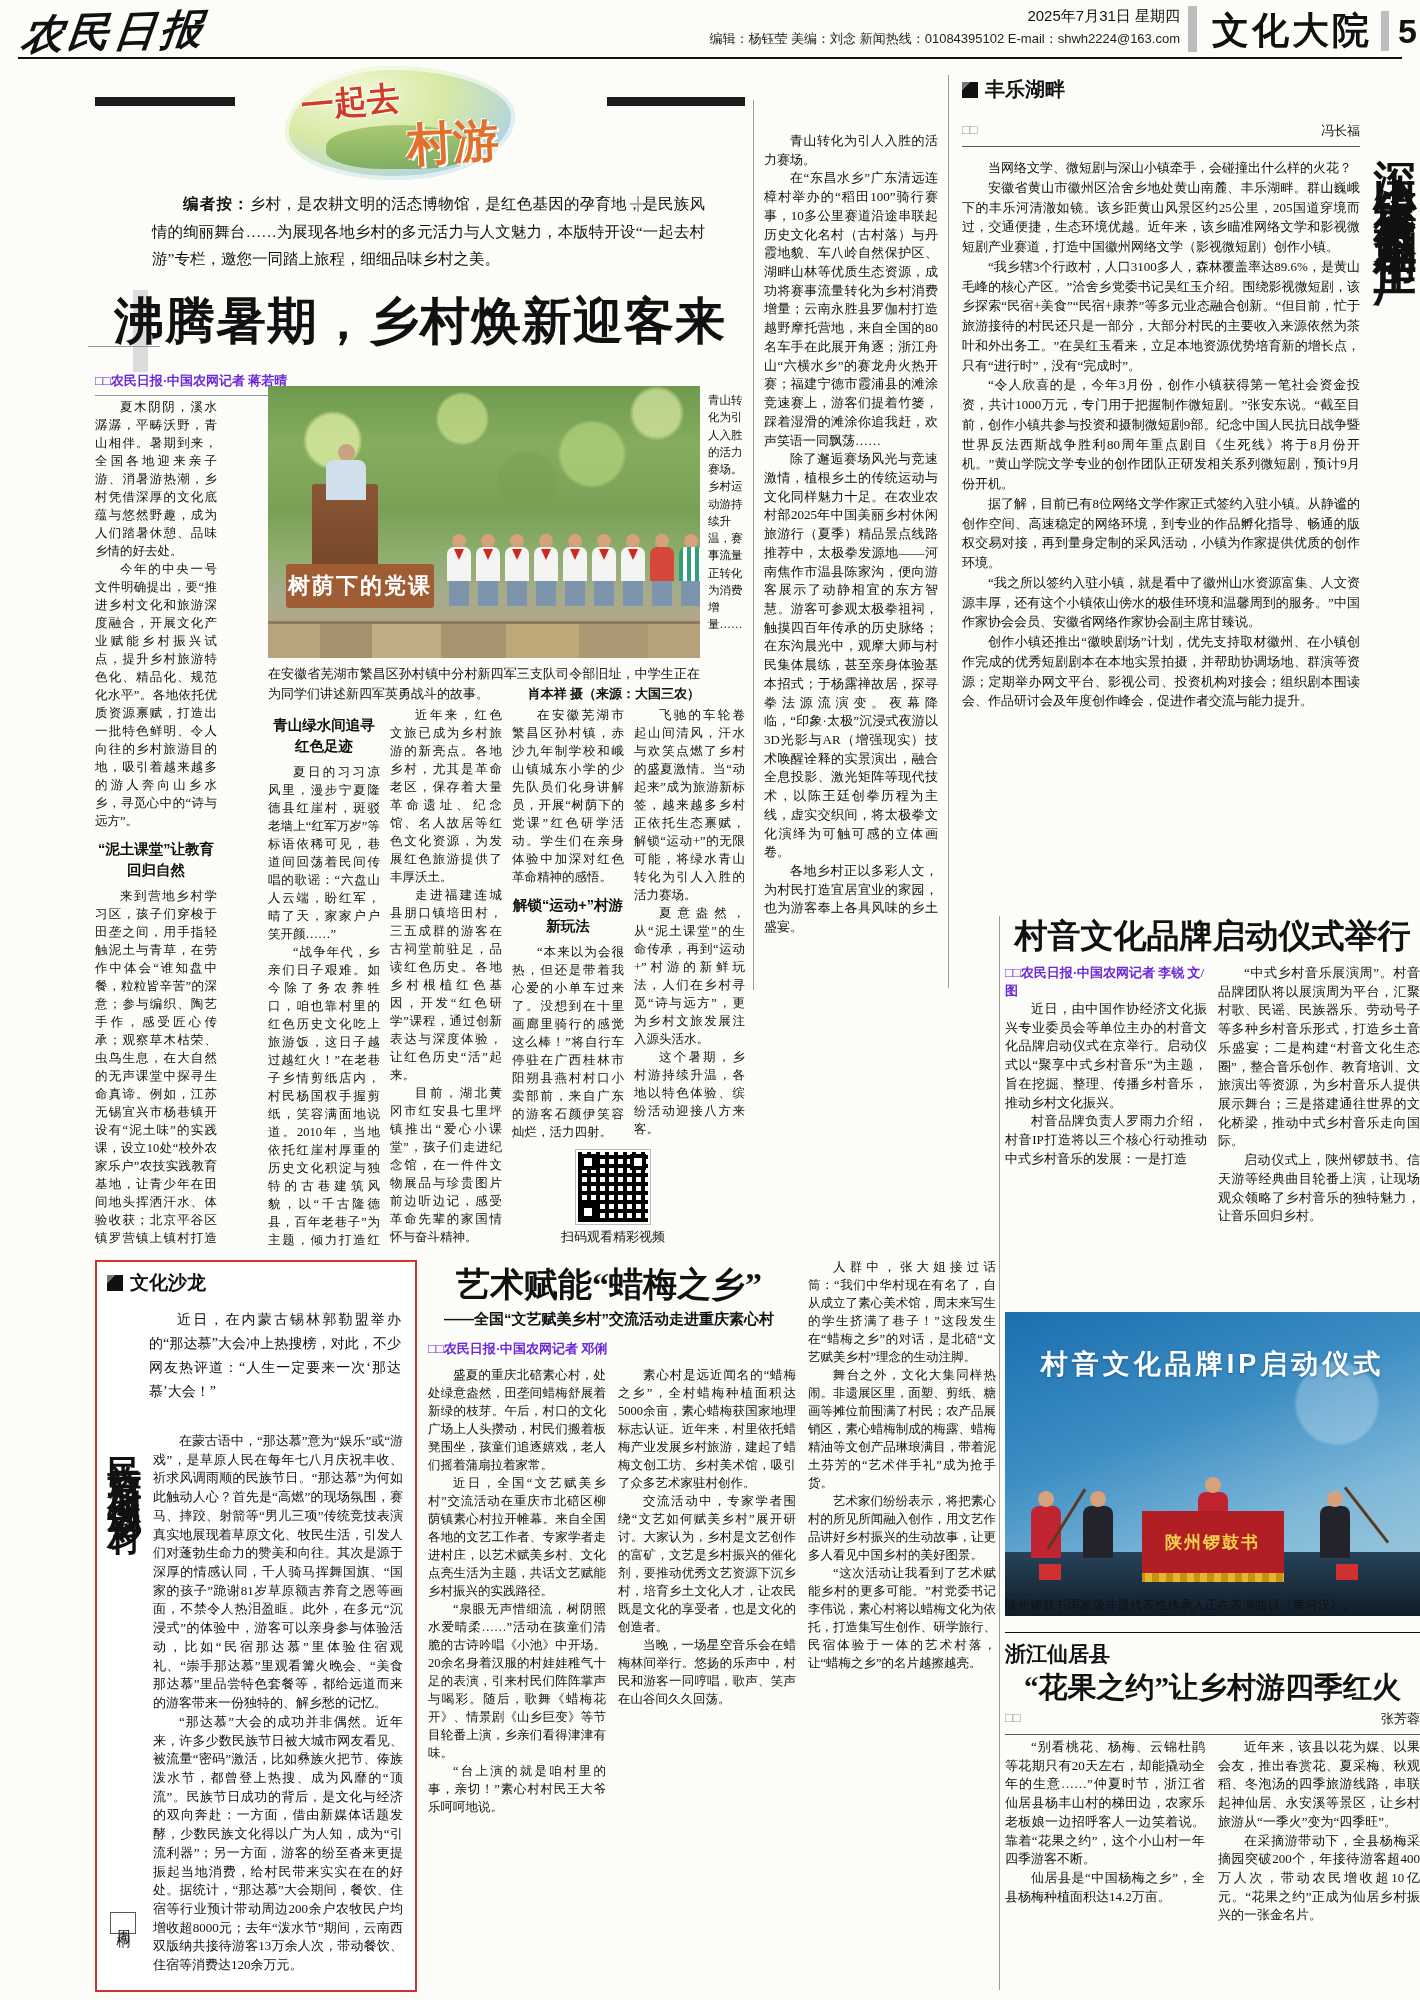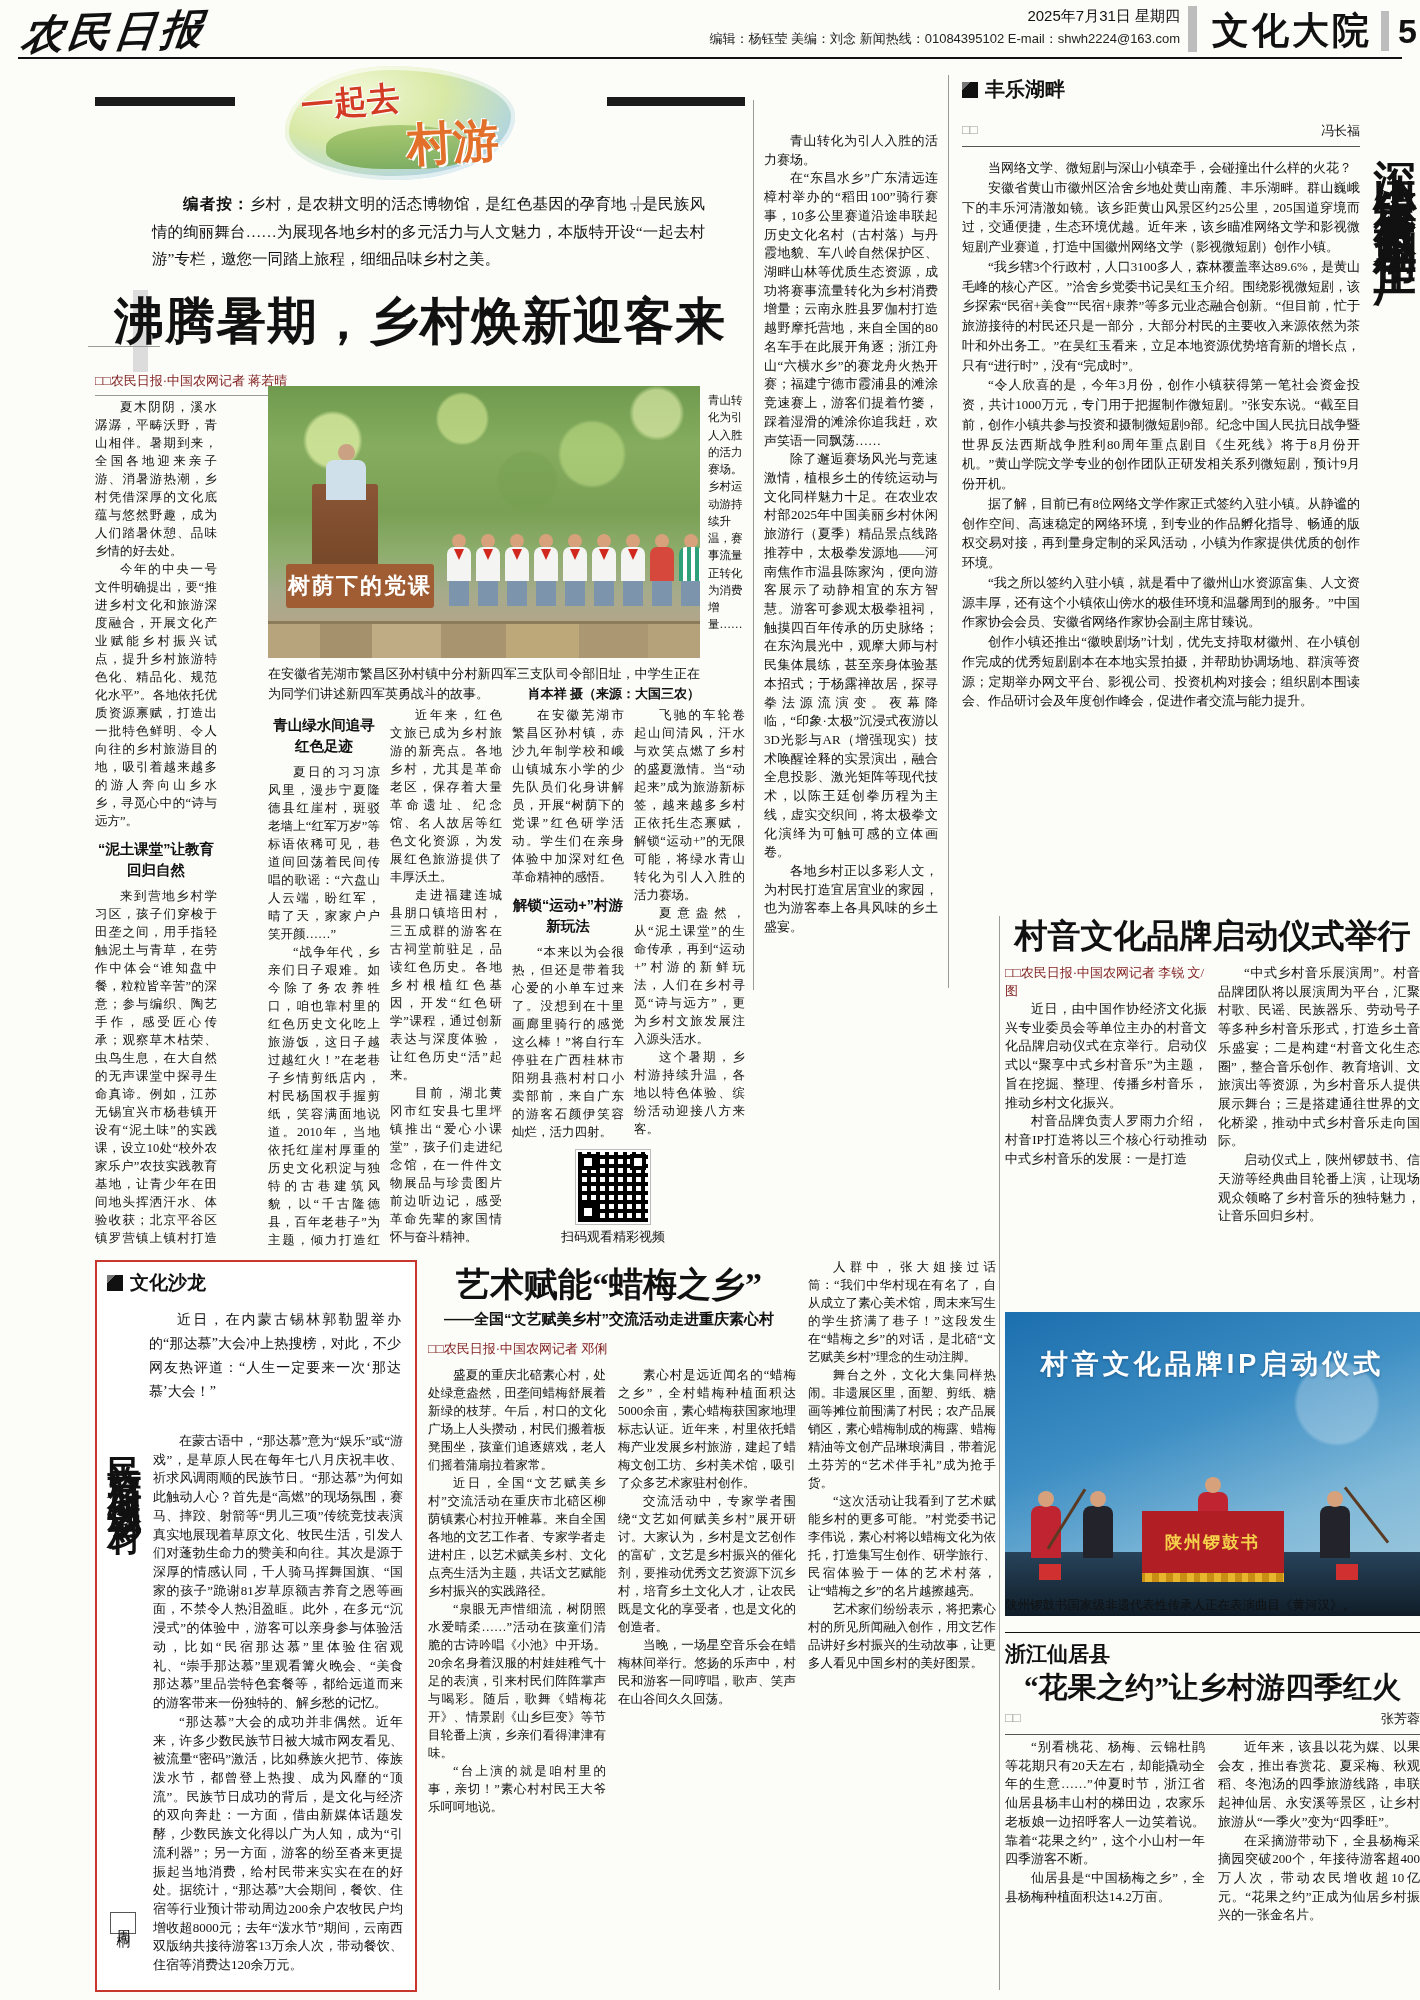--- a/index.html
+++ b/index.html
@@ -22,21 +22,21 @@
          box-shadow:0 0 0 4px rgba(255,255,255,.6) inset;}
   .badge-hill{position:absolute;left:18%;bottom:10%;width:64%;height:38%;border-radius:50% 50% 40% 40%;
          background:linear-gradient(180deg,#9cc065,#6fa348);opacity:.8;}
   .badge-t1{position:absolute;left:16px;top:14px;font-size:33px;font-weight:900;color:#d23b24;
          transform:rotate(-5deg);text-shadow:1px 1px 0 #fff,-1px -1px 0 #fff;}
   .badge-t2{position:absolute;right:16px;bottom:6px;font-size:46px;font-weight:900;color:#e2702a;
          transform:rotate(-3deg);text-shadow:2px 2px 0 #fff,-1px -1px 0 #fff;}
   .ednote{font-size:15.5px;line-height:1.78;text-indent:2em;text-align:justify;}
   .ednote b{letter-spacing:1px;}
   .main-headline{font-size:50px;font-weight:900;text-align:center;letter-spacing:1px;white-space:nowrap;}
-  .byline{font-size:13px;color:#7f1d1d;}
+  .byline{font-size:13px;color:#6d28d9;font-weight:bold;}
   .col{font-size:12.5px;line-height:1.44;text-align:justify;overflow:hidden;}
   .col p{margin:0;text-indent:2em;}
   .col-subhead{font-weight:bold;font-size:14.5px;text-align:center;margin:9px 0 6px;
          font-family:"Liberation Sans",sans-serif;text-indent:0;}
   .strip{font-size:11.5px;line-height:1.5;overflow:hidden;word-break:break-all;}
   
   .photo1{overflow:hidden;background:
      radial-gradient(circle at 15% 20%,rgba(230,245,170,.7) 0 6%,transparent 7%),
      radial-gradient(circle at 45% 12%,rgba(215,235,150,.6) 0 7%,transparent 8%),
      radial-gradient(circle at 75% 25%,rgba(200,228,140,.5) 0 8%,transparent 9%),
@@ -339,15 +339,15 @@
     <p>“台上演的就是咱村里的事，亲切！”素心村村民王大爷乐呵呵地说。</p>
   </div>
 <div class="abs col" style="left:618px;top:1366px;width:178px;height:626px;">
     <p>素心村是远近闻名的“蜡梅之乡”，全村蜡梅种植面积达5000余亩，素心蜡梅获国家地理标志认证。近年来，村里依托蜡梅产业发展乡村旅游，建起了蜡梅文创工坊、乡村美术馆，吸引了众多艺术家驻村创作。</p>
     <p>交流活动中，专家学者围绕“文艺如何赋美乡村”展开研讨。大家认为，乡村是文艺创作的富矿，文艺是乡村振兴的催化剂，要推动优秀文艺资源下沉乡村，培育乡土文化人才，让农民既是文化的享受者，也是文化的创造者。</p>
     <p>当晚，一场星空音乐会在蜡梅林间举行。悠扬的乐声中，村民和游客一同哼唱，歌声、笑声在山谷间久久回荡。</p>
   </div>
 <div class="abs col" style="left:808px;top:1258px;width:188px;height:734px;">
     <p>人群中，张大姐接过话筒：“我们中华村现在有名了，自从成立了素心美术馆，周末来写生的学生挤满了巷子！”这段发生在“蜡梅之乡”的对话，是北碚“文艺赋美乡村”理念的生动注脚。</p>
     <p>舞台之外，文化大集同样热闹。非遗展区里，面塑、剪纸、糖画等摊位前围满了村民；农产品展销区，素心蜡梅制成的梅露、蜡梅精油等文创产品琳琅满目，带着泥土芬芳的“艺术伴手礼”成为抢手货。</p>
+    <p>艺术家们纷纷表示，将把素心村的所见所闻融入创作，用文艺作品讲好乡村振兴的生动故事，让更多人看见中国乡村的美好图景。</p>
     <p>“这次活动让我看到了艺术赋能乡村的更多可能。”村党委书记李伟说，素心村将以蜡梅文化为依托，打造集写生创作、研学旅行、民宿体验于一体的艺术村落，让“蜡梅之乡”的名片越擦越亮。</p>
-    <p>艺术家们纷纷表示，将把素心村的所见所闻融入创作，用文艺作品讲好乡村振兴的生动故事，让更多人看见中国乡村的美好图景。</p>
   </div>
 
 </body></html>

